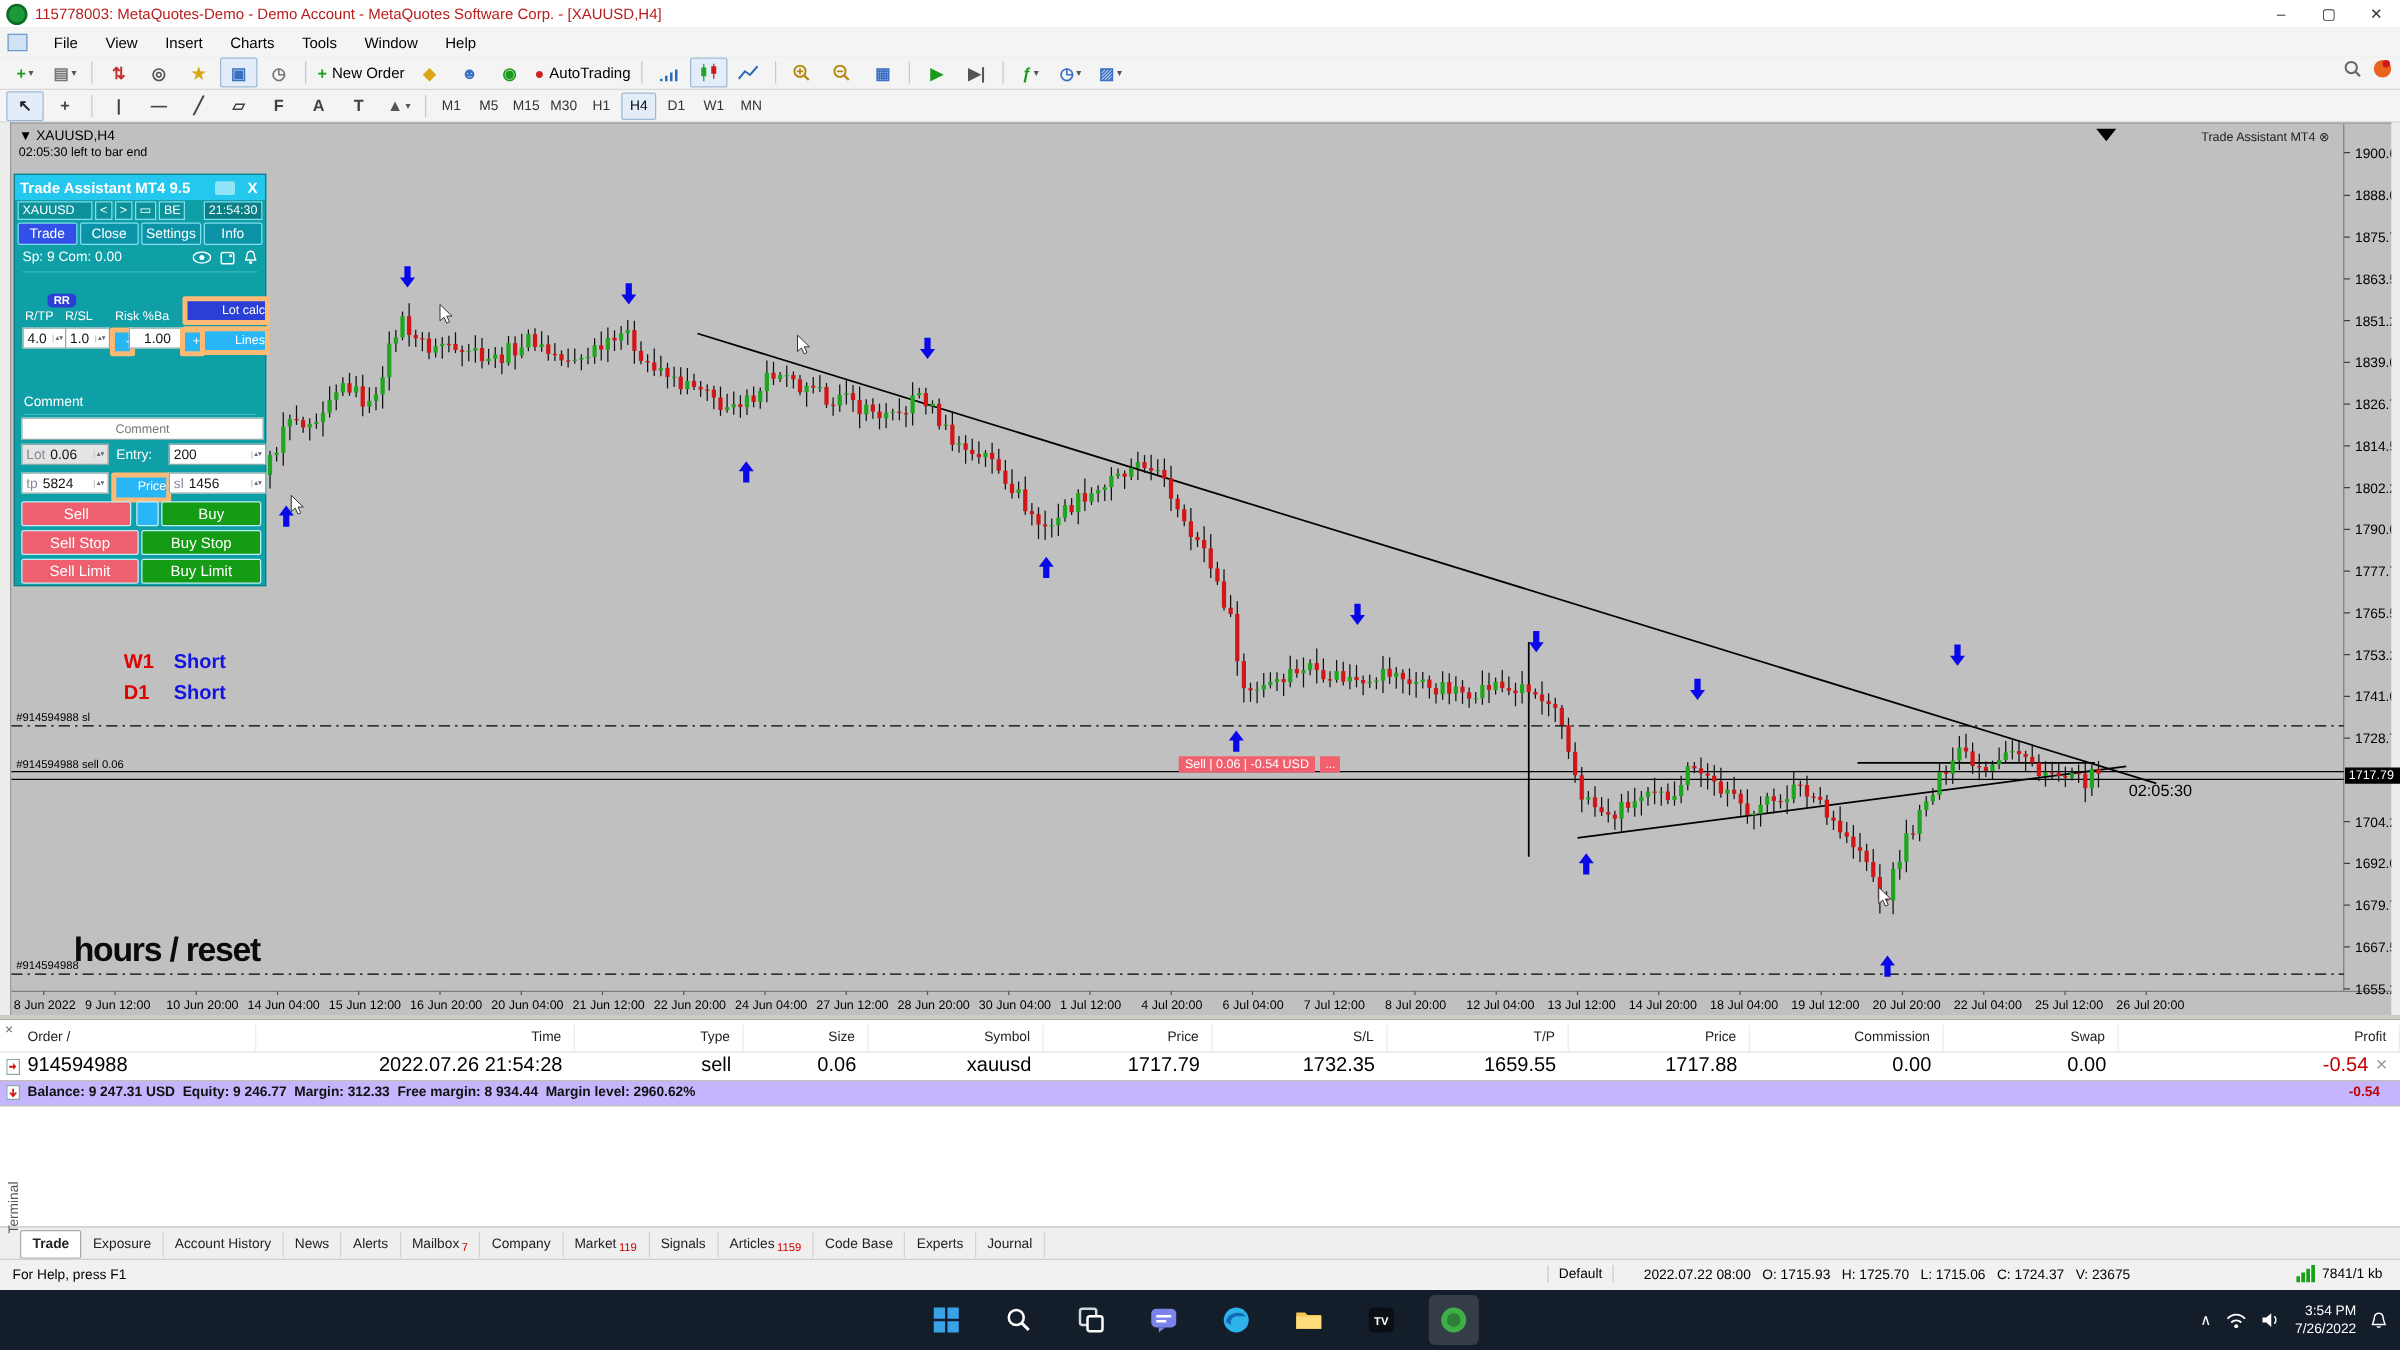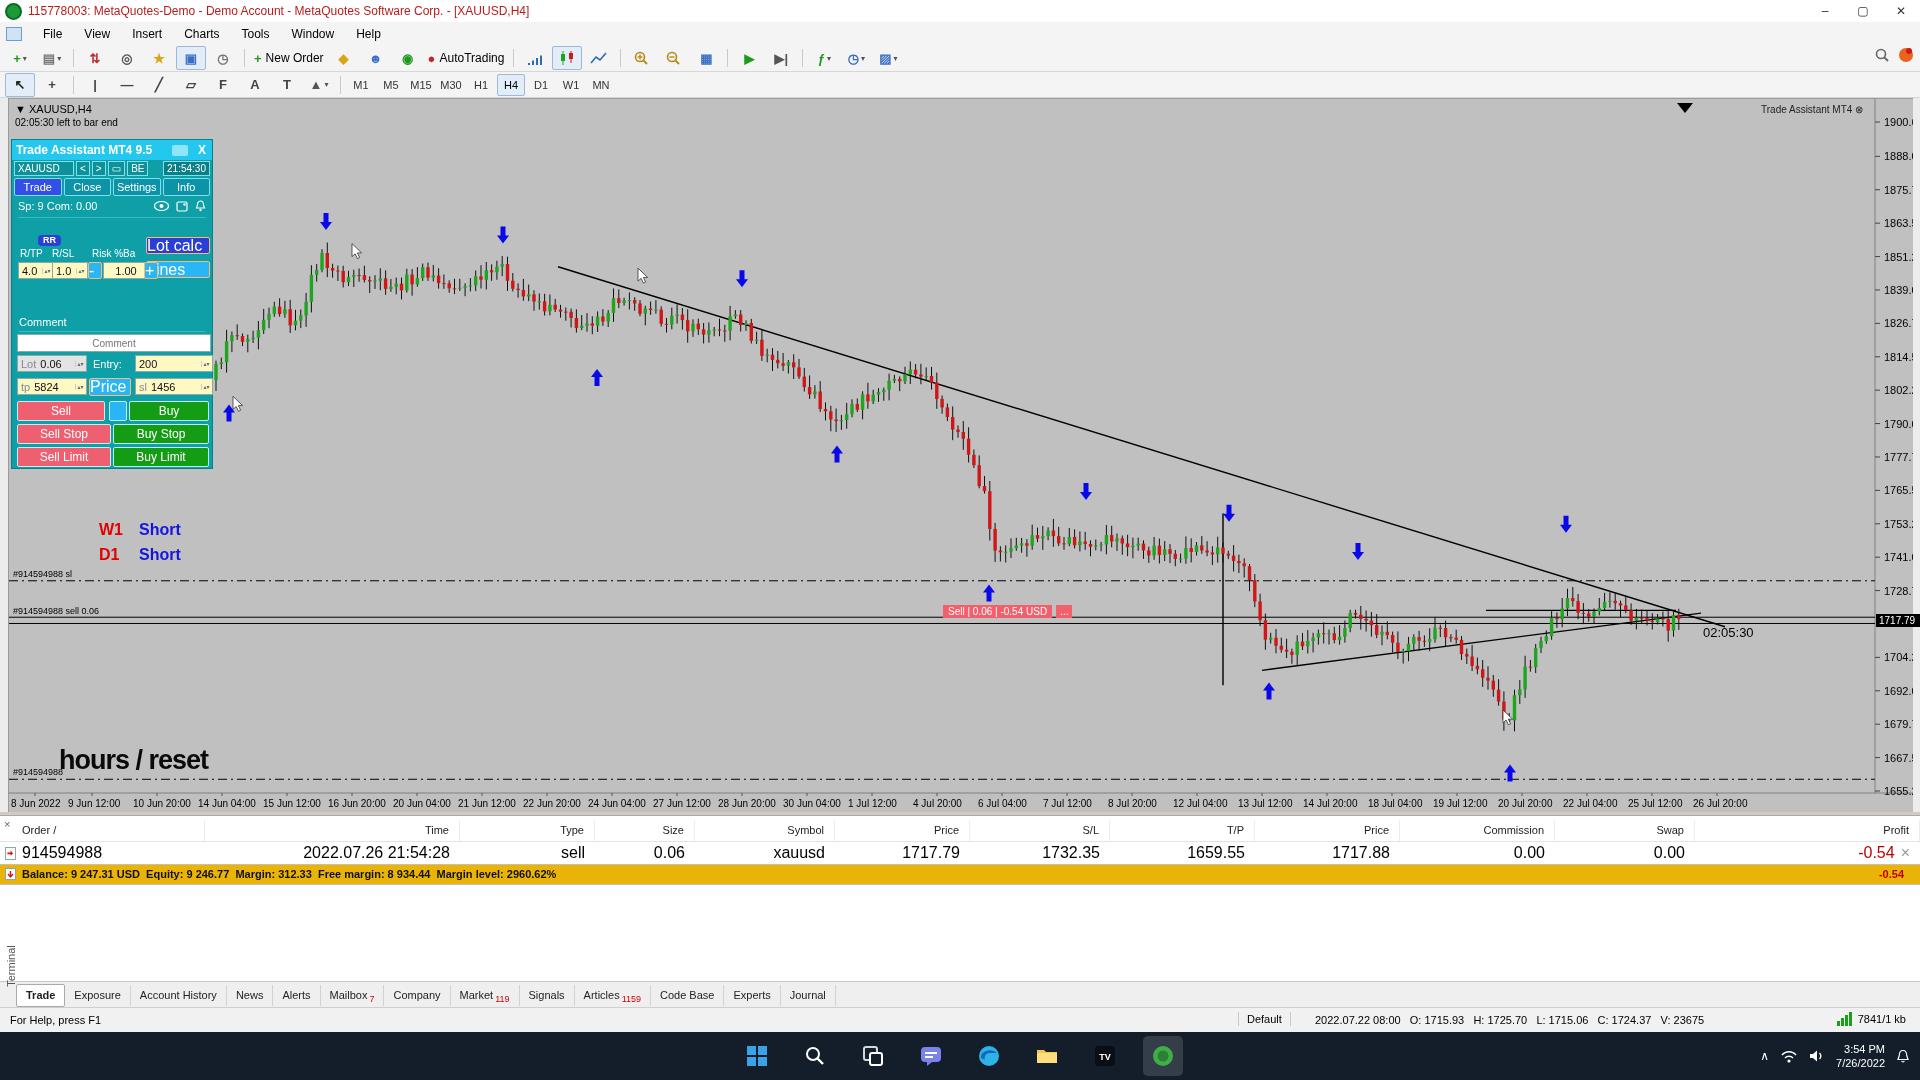--- a/index.html
+++ b/index.html
@@ -60,24 +60,24 @@
   .ta-tabs{display:flex;gap:2px;margin:2px 2px}
   .ta-tab{flex:1;height:16px;line-height:16px;text-align:center;color:#fff;font-size:11px;background:#0c93a8;border:1px solid #7fdeef;border-radius:2px}
   .ta-tab.active{background:#3250e8}
   #ta-info{display:flex;align-items:center;color:#fff;font-size:11px;margin:4px 6px 2px;border-bottom:1px solid #3ab9c0;padding-bottom:5px}
   #ta-info .txt{flex:1}
   #ta-info svg{margin-left:7px}
   #ta-rr{position:relative;margin:17px 4px;height:64px}
   #rr-pill{position:absolute;left:22px;top:0;background:#2b3fd6;color:#fff;font-size:9px;font-weight:bold;padding:0 5px;border-radius:4px;height:11px;line-height:11px}
   .rr-lab{position:absolute;color:#fff;font-size:10px;top:13px}
   #lab-rtp{left:4px}#lab-rsl{left:36px}#lab-risk{left:76px}
-  .ta-btn{position:absolute;color:#fff;font-size:16px;text-align:left;border:1px solid #fdba74;border-radius:2px}
+  .ta-btn{position:absolute;color:#fff;font-size:10px;text-align:right;border:4px solid #fdba74;border-radius:2px}
   #btn-lotcalc{left:130px;top:2px;width:62px;height:15px;line-height:15px;background:#2b3fd6}
   #btn-lines{left:130px;top:26px;width:62px;height:15px;line-height:15px;background:#29b6f6}
-  .ta-input{position:absolute;background:#fef9c3;border:1px solid #8aa;height:15px;display:flex;align-items:center;font-size:11px;padding:0 1px 0 3px}
+  .ta-input{position:absolute;background:#ffffff;border:1px solid #8aa;height:15px;display:flex;align-items:center;font-size:11px;padding:0 1px 0 3px}
   .ta-input .spin{margin-left:auto;width:9px;display:flex;flex-direction:column;align-items:center;line-height:6px;font-size:6px;color:#667;border-left:1px solid #ccc}
   #in-rtp{left:2px;top:27px;width:30px}
   #in-rsl{left:36px;top:27px;width:30px}
   #btn-minus{left:72px;top:27px;width:12px;height:15px;line-height:15px;background:#29b6f6}
   #in-risk{left:87px;top:27px;width:38px;justify-content:center}
   #btn-plus2{left:112px;top:27px}
   #ta-comment-label{color:#fff;font-size:11px;margin:2px 7px;border-bottom:1px solid #3ab9c0;padding-bottom:3px}
   #ta-comment{display:block;margin:2px 5px;width:188px;height:14px;border:1px solid #8aa;font-size:10px;text-align:center;font-family:"Liberation Sans",sans-serif}
   .ta-row{position:relative;height:20px;margin:3px 5px 0}
   .ta-row .wlab{position:absolute;color:#fff;font-size:11px;top:3px}
@@ -94,21 +94,21 @@
   .t-grid{display:grid;grid-template-columns:205px 255px 135px 100px 140px 135px 140px 145px 145px 155px 140px 1fr}
   .t-grid > div{padding:0 10px 0 0;text-align:right;overflow:hidden;white-space:nowrap}
   .t-grid > div:first-child{text-align:left;padding-left:22px}
   #t-head{height:21px;line-height:21px;font-size:11px;color:#222;border-bottom:1px solid #e3e3e3;margin-top:4px}
   #t-head > div{border-right:1px solid #ececec}
   #t-row{height:22px;line-height:22px;font-size:16px;color:#000}
   #t-row .neg{color:#c00000}
   #t-row .rowx{color:#999;padding-left:6px}
   #t-row > div:first-child{position:relative;padding-left:22px}
   #row-ico{position:absolute;left:5px;top:5px}
-  #t-balance{height:19px;line-height:19px;background:#eab308;font-size:11px;font-weight:bold;display:flex;border-top:1px solid #c4c0b8;border-bottom:1px solid #c4c0b8}
+  #t-balance{height:19px;line-height:19px;background:#c4b5fd;font-size:11px;font-weight:bold;display:flex;border-top:1px solid #c4c0b8;border-bottom:1px solid #c4c0b8}
   #t-balance .bal{white-space:pre;padding-left:22px;flex:1;position:relative}
   #bal-ico{position:absolute;left:5px;top:3px}
   #t-balance .bprofit{padding-right:16px;color:#c00000}
   #term-tabs{position:absolute;left:0;bottom:0;width:1920px;height:27px;background:#efefef;border-top:1px solid #c6c6c6;display:flex;align-items:center;padding-left:16px;box-sizing:border-box}
   .term-tab{padding:3px 9px;font-size:11px;color:#222;border-right:1px solid #d2d2d2;height:15px;line-height:15px}
   .term-tab.active{background:#fff;border:1px solid #aaa;border-radius:2px;font-weight:bold}
   .term-tab .cnt{color:#d00000;font-size:9px;vertical-align:sub;margin-left:2px}
   #term-side{position:absolute;left:-19px;bottom:36px;transform:rotate(-90deg);transform-origin:center;color:#555;font-size:11px;width:60px;text-align:center}
 
   

